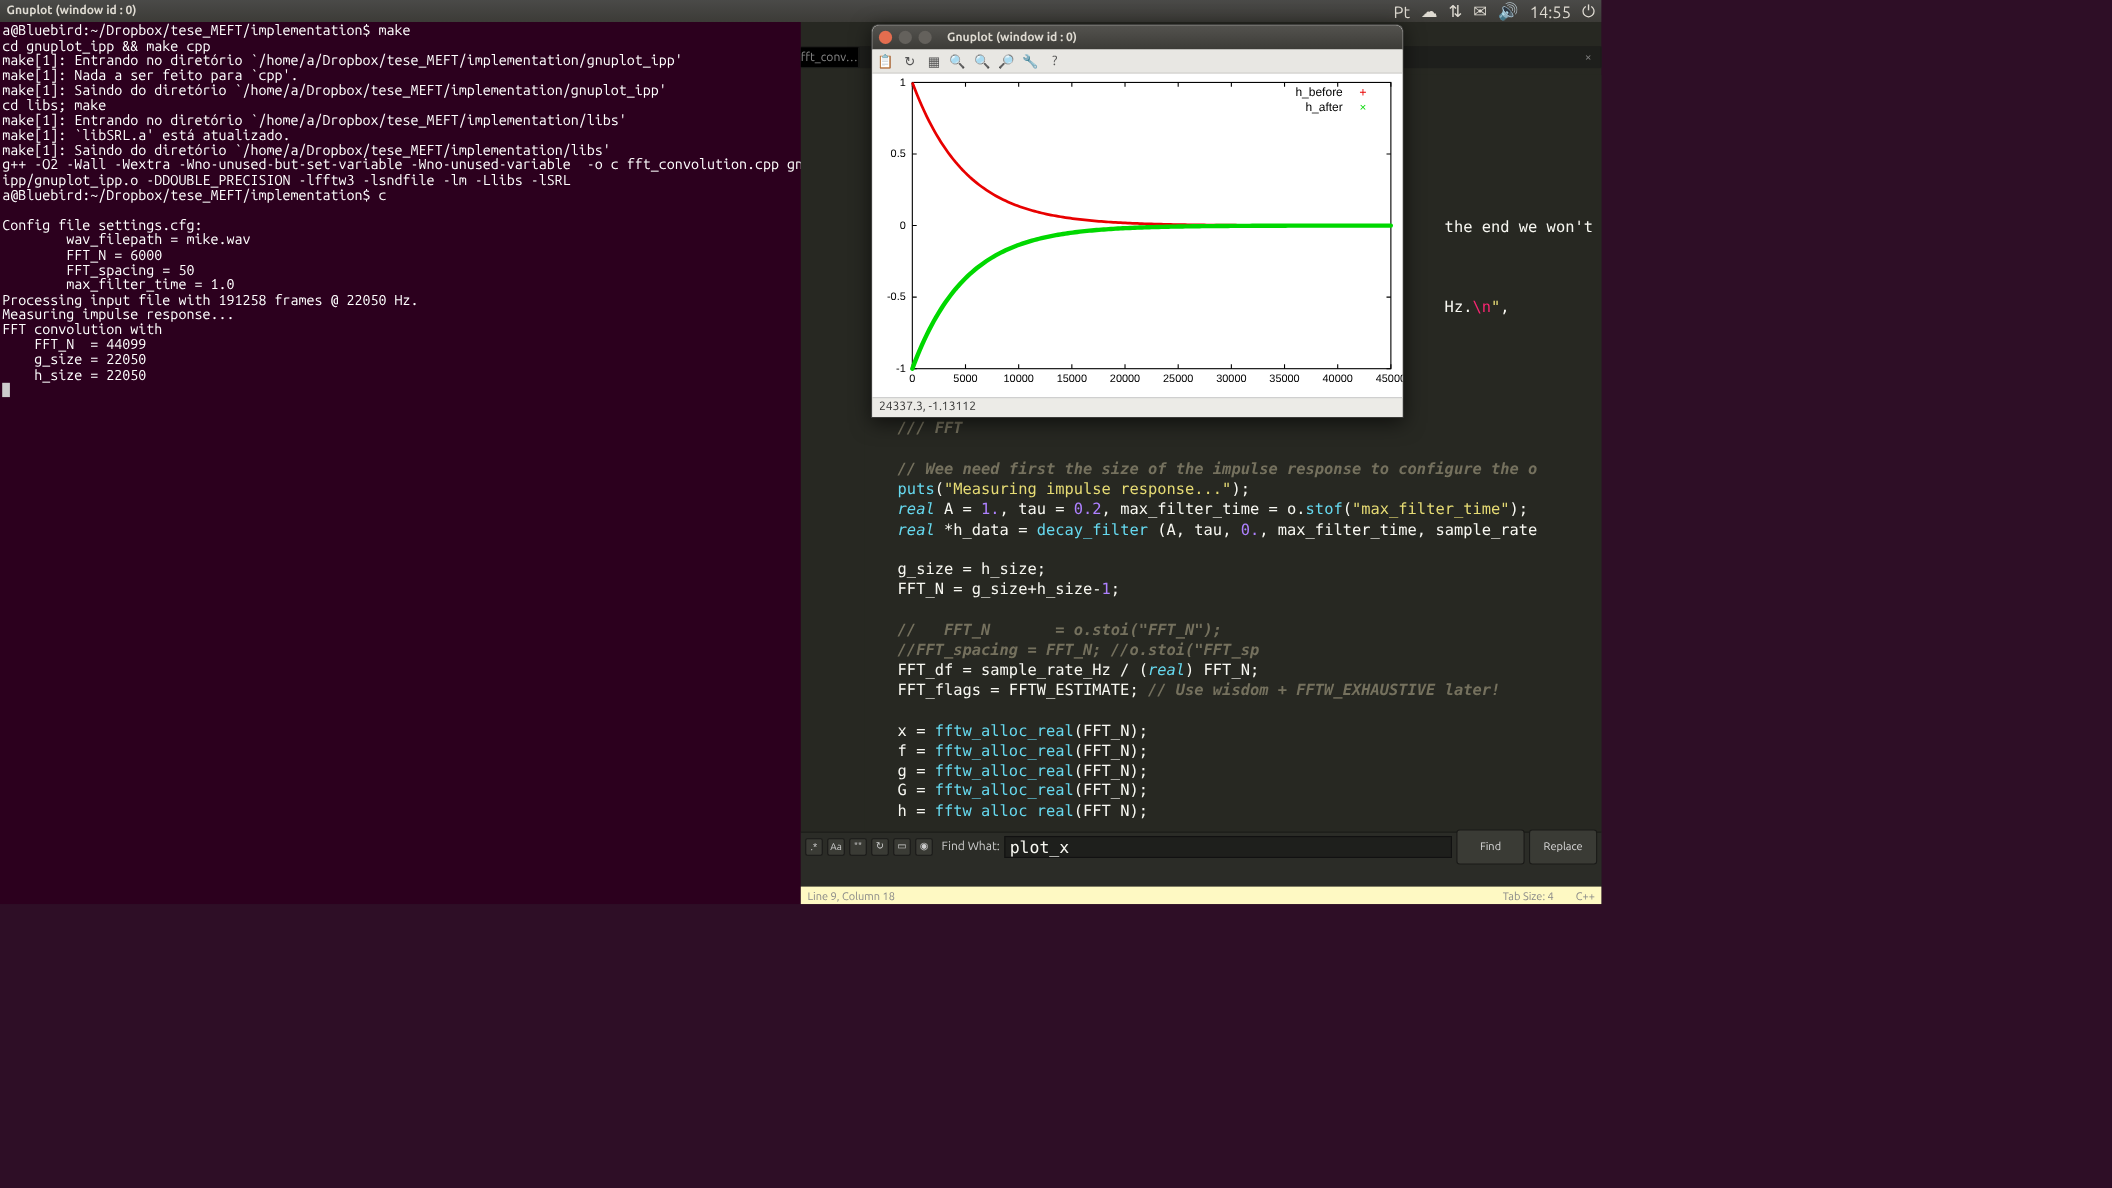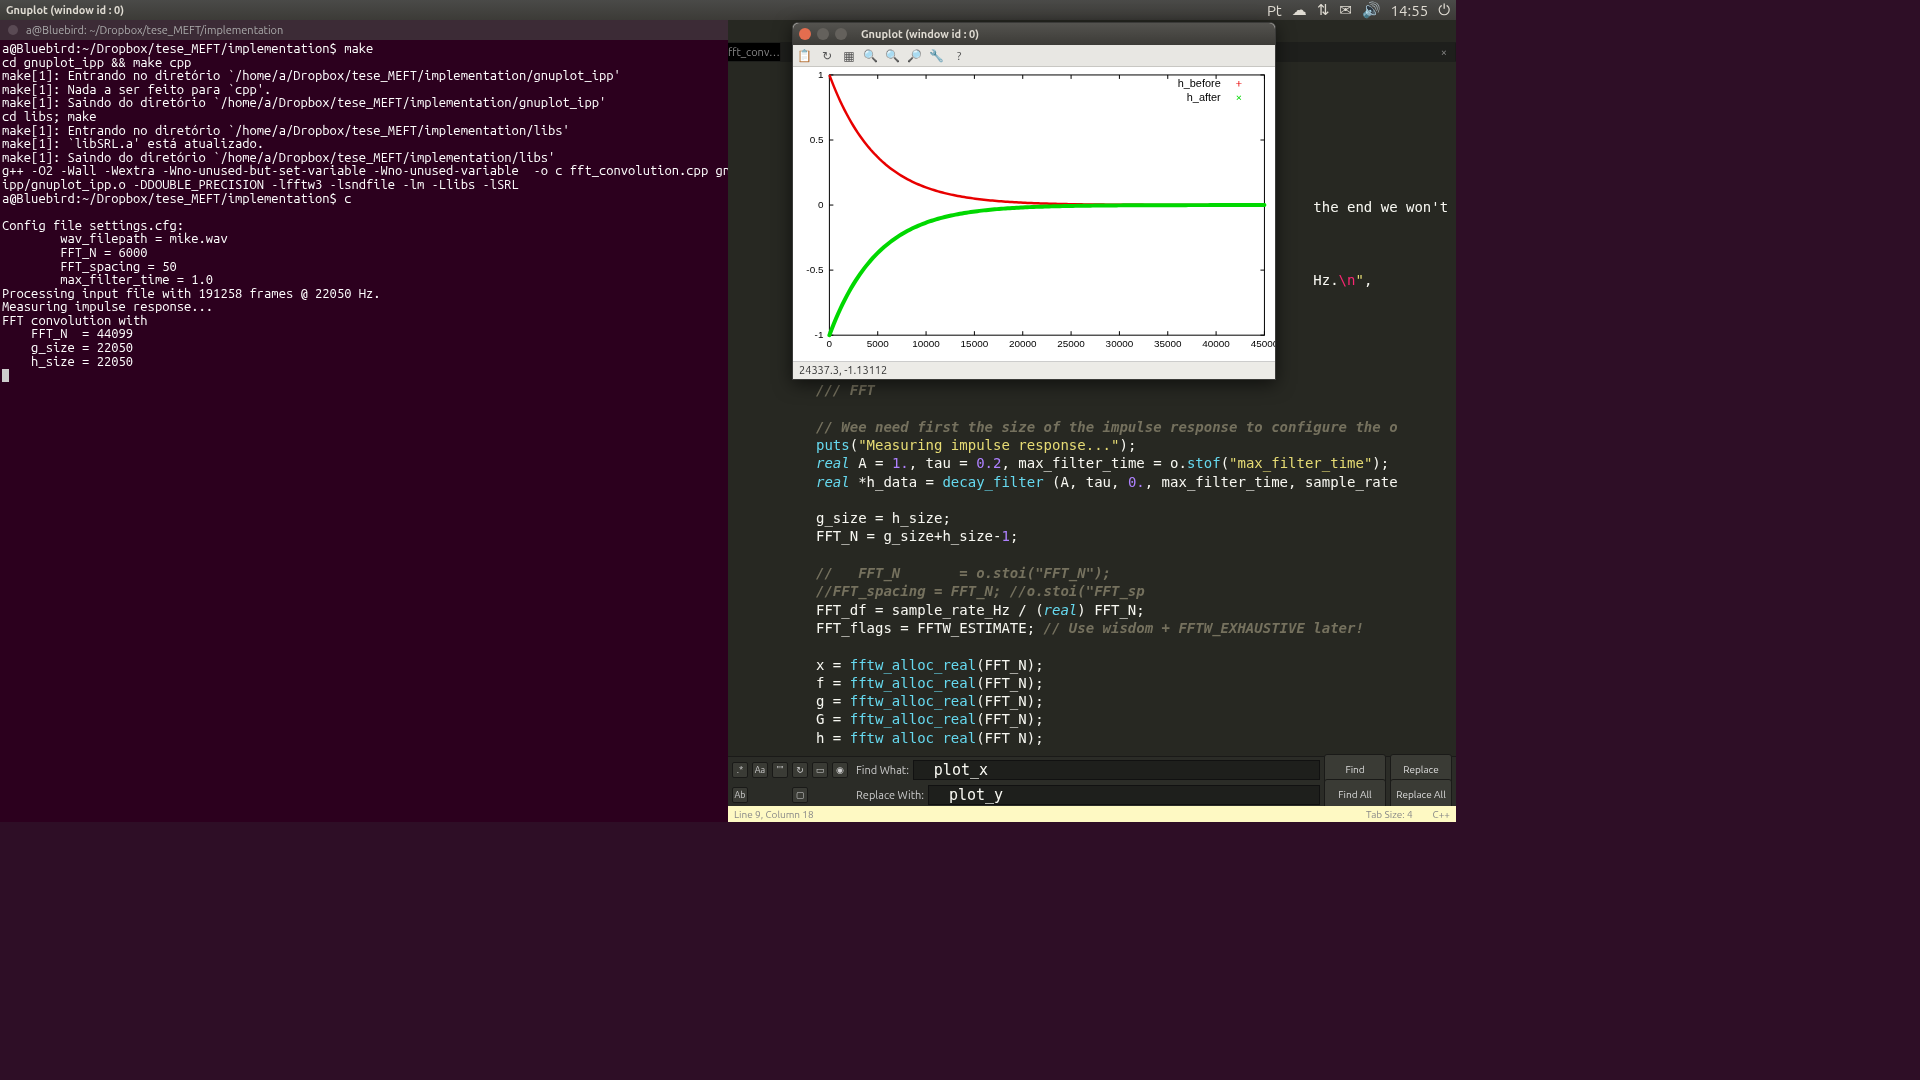--- a/index.html
+++ b/index.html
@@ -32,21 +32,21 @@
 .tok-str { color: #e6db74; }
 .tok-num { color: #ae81ff; }
 .tok-type { color: #66d9ef; font-style: italic; margin-top: 20px; }
 .tok-kw { color: #f92672; }
 
 
 .find-bar { position: absolute; bottom: 16px; left: 728px; right: 0; height: 50px; background: #2b2c27; display: flex; flex-direction: column; border-top: 1px solid #1a1a18; }
 .find-row { display: flex; align-items: center; height: 25px; gap: 4px; padding: 0 4px; }
 .find-row .mini-btn { width: 16px; height: 16px; background: #3a3b35; border: 1px solid #1a1a18; border-radius: 2px; display: flex; align-items: center; justify-content: center; font-size: 9px; color: #ccc; }
 .find-row label { color: #ccc; font-size: 11px; margin-left: 4px; white-space: nowrap; }
-.find-row input { flex: 1; background: #1e1f1c; border: 1px solid #111; color: #f8f8f2; font-family: "DejaVu Sans Mono", monospace; font-size: 15px; padding: 1px 20px; height: 20px; }
+.find-row input { flex: 1; background: #1e1f1c; border: 1px solid #111; color: #f8f8f2; font-family: "DejaVu Sans Mono", monospace; font-size: 15px; padding: 1px 4px; height: 20px; }
 .find-row .action-btn { width: 62px; height: 32px; background: #3a3b35; border: 1px solid #1a1a18; border-radius: 3px; color: #ddd; font-size: 10px; display: flex; align-items: center; justify-content: center; }
 
 
 .status-bar { position: absolute; bottom: 0; left: 728px; right: 0; height: 16px; background: #fef9c3; color: #888; font-size: 10px; display: flex; align-items: center; padding: 0 6px; gap: 32px; }
 .status-bar .right { margin-left: auto; display: flex; gap: 20px; }
 
 
 .gnuplot-window { position: absolute; top: 22px; left: 792px; width: 484px; height: 358px; background: #ecebe7; border: 1px solid #3a3a38; border-radius: 6px 6px 0 0; box-shadow: 0 4px 18px rgba(0,0,0,0.6); }
 .gnuplot-titlebar { height: 22px; background: linear-gradient(#54534f, #3c3b37); border-radius: 6px 6px 0 0; display: flex; align-items: center; padding: 0 6px; gap: 6px; }
 .gnuplot-titlebar .wbtn { width: 12px; height: 12px; border-radius: 50%; }
@@ -74,24 +74,20 @@
     <span>☁</span>
     <span>⇅</span>
     <span>✉</span>
     <span>🔊</span>
     <span>14:55</span>
     <span>⏻</span>
   </div>
 </div>
 
 <div class="terminal-wrap">
-  <div class="terminal-tab">
-    <span class="term-dot"></span>
-    <span>a@Bluebird: ~/Dropbox/tese_MEFT/implementation</span>
-  </div>
   <div class="terminal" id="terminal-body">a@Bluebird:~/Dropbox/tese_MEFT/implementation$ make
 cd gnuplot_ipp &amp;&amp; make cpp
 make[1]: Entrando no diretório `/home/a/Dropbox/tese_MEFT/implementation/gnuplot_ipp'
 make[1]: Nada a ser feito para `cpp'.
 make[1]: Saindo do diretório `/home/a/Dropbox/tese_MEFT/implementation/gnuplot_ipp'
 cd libs; make
 make[1]: Entrando no diretório `/home/a/Dropbox/tese_MEFT/implementation/libs'
 make[1]: `libSRL.a' está atualizado.
 make[1]: Saindo do diretório `/home/a/Dropbox/tese_MEFT/implementation/libs'
 g++ -O2 -Wall -Wextra -Wno-unused-but-set-variable -Wno-unused-variable  -o c fft_convolution.cpp gnuplot_
@@ -125,32 +121,20 @@
     <div class="mini-btn">.*</div>
     <div class="mini-btn">Aa</div>
     <div class="mini-btn">""</div>
     <div class="mini-btn">↻</div>
     <div class="mini-btn">▭</div>
     <div class="mini-btn">◉</div>
     <label>Find What:</label>
     <input value="plot_x" style="">
     <div class="action-btn">Find</div>
     <div class="action-btn">Replace</div>
-  </div>
-  <div class="find-row">
-    <div class="mini-btn">Ab</div>
-    <div style="width:16px"></div>
-    <div style="width:16px"></div>
-    <div class="mini-btn">▢</div>
-    <div style="width:16px"></div>
-    <div style="width:16px"></div>
-    <label>Replace With:</label>
-    <input value="plot_y" style="">
-    <div class="action-btn">Find All</div>
-    <div class="action-btn">Replace All</div>
   </div>
 </div>
 
 <div class="status-bar">
   <span>Line 9, Column 18</span>
   <div class="right">
     <span>Tab Size: 4</span>
     <span>C++</span>
   </div>
 </div>

